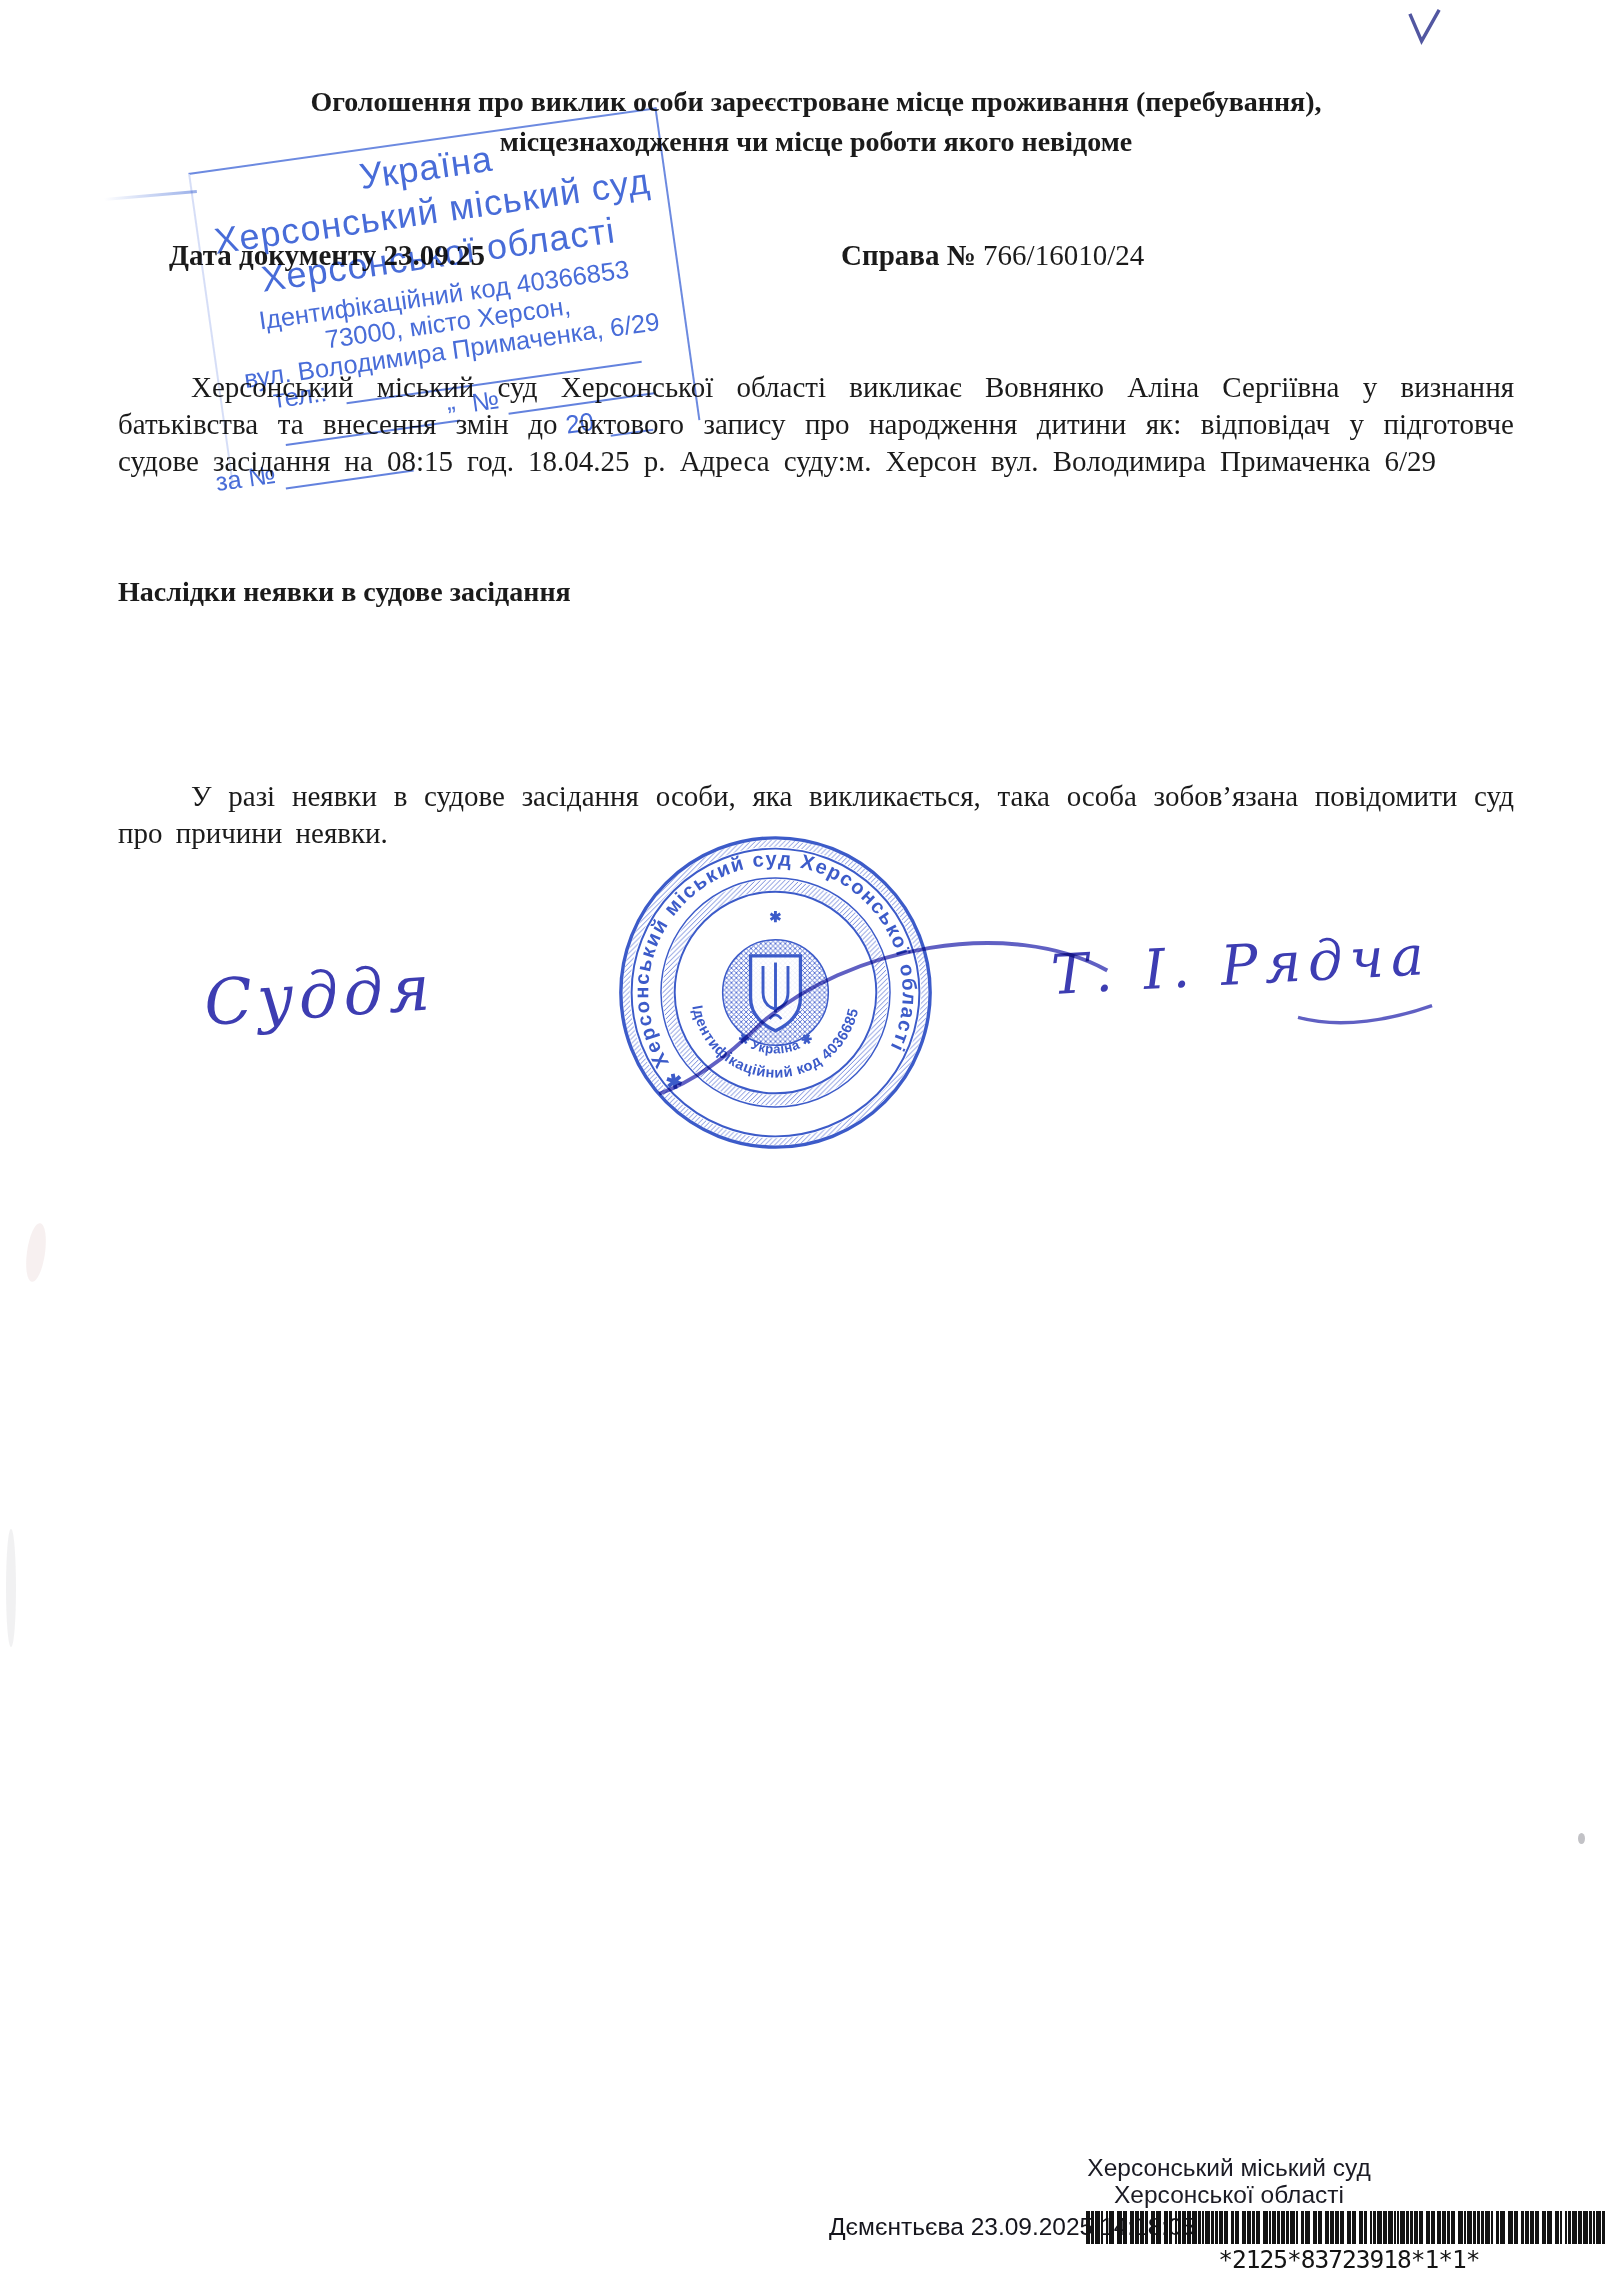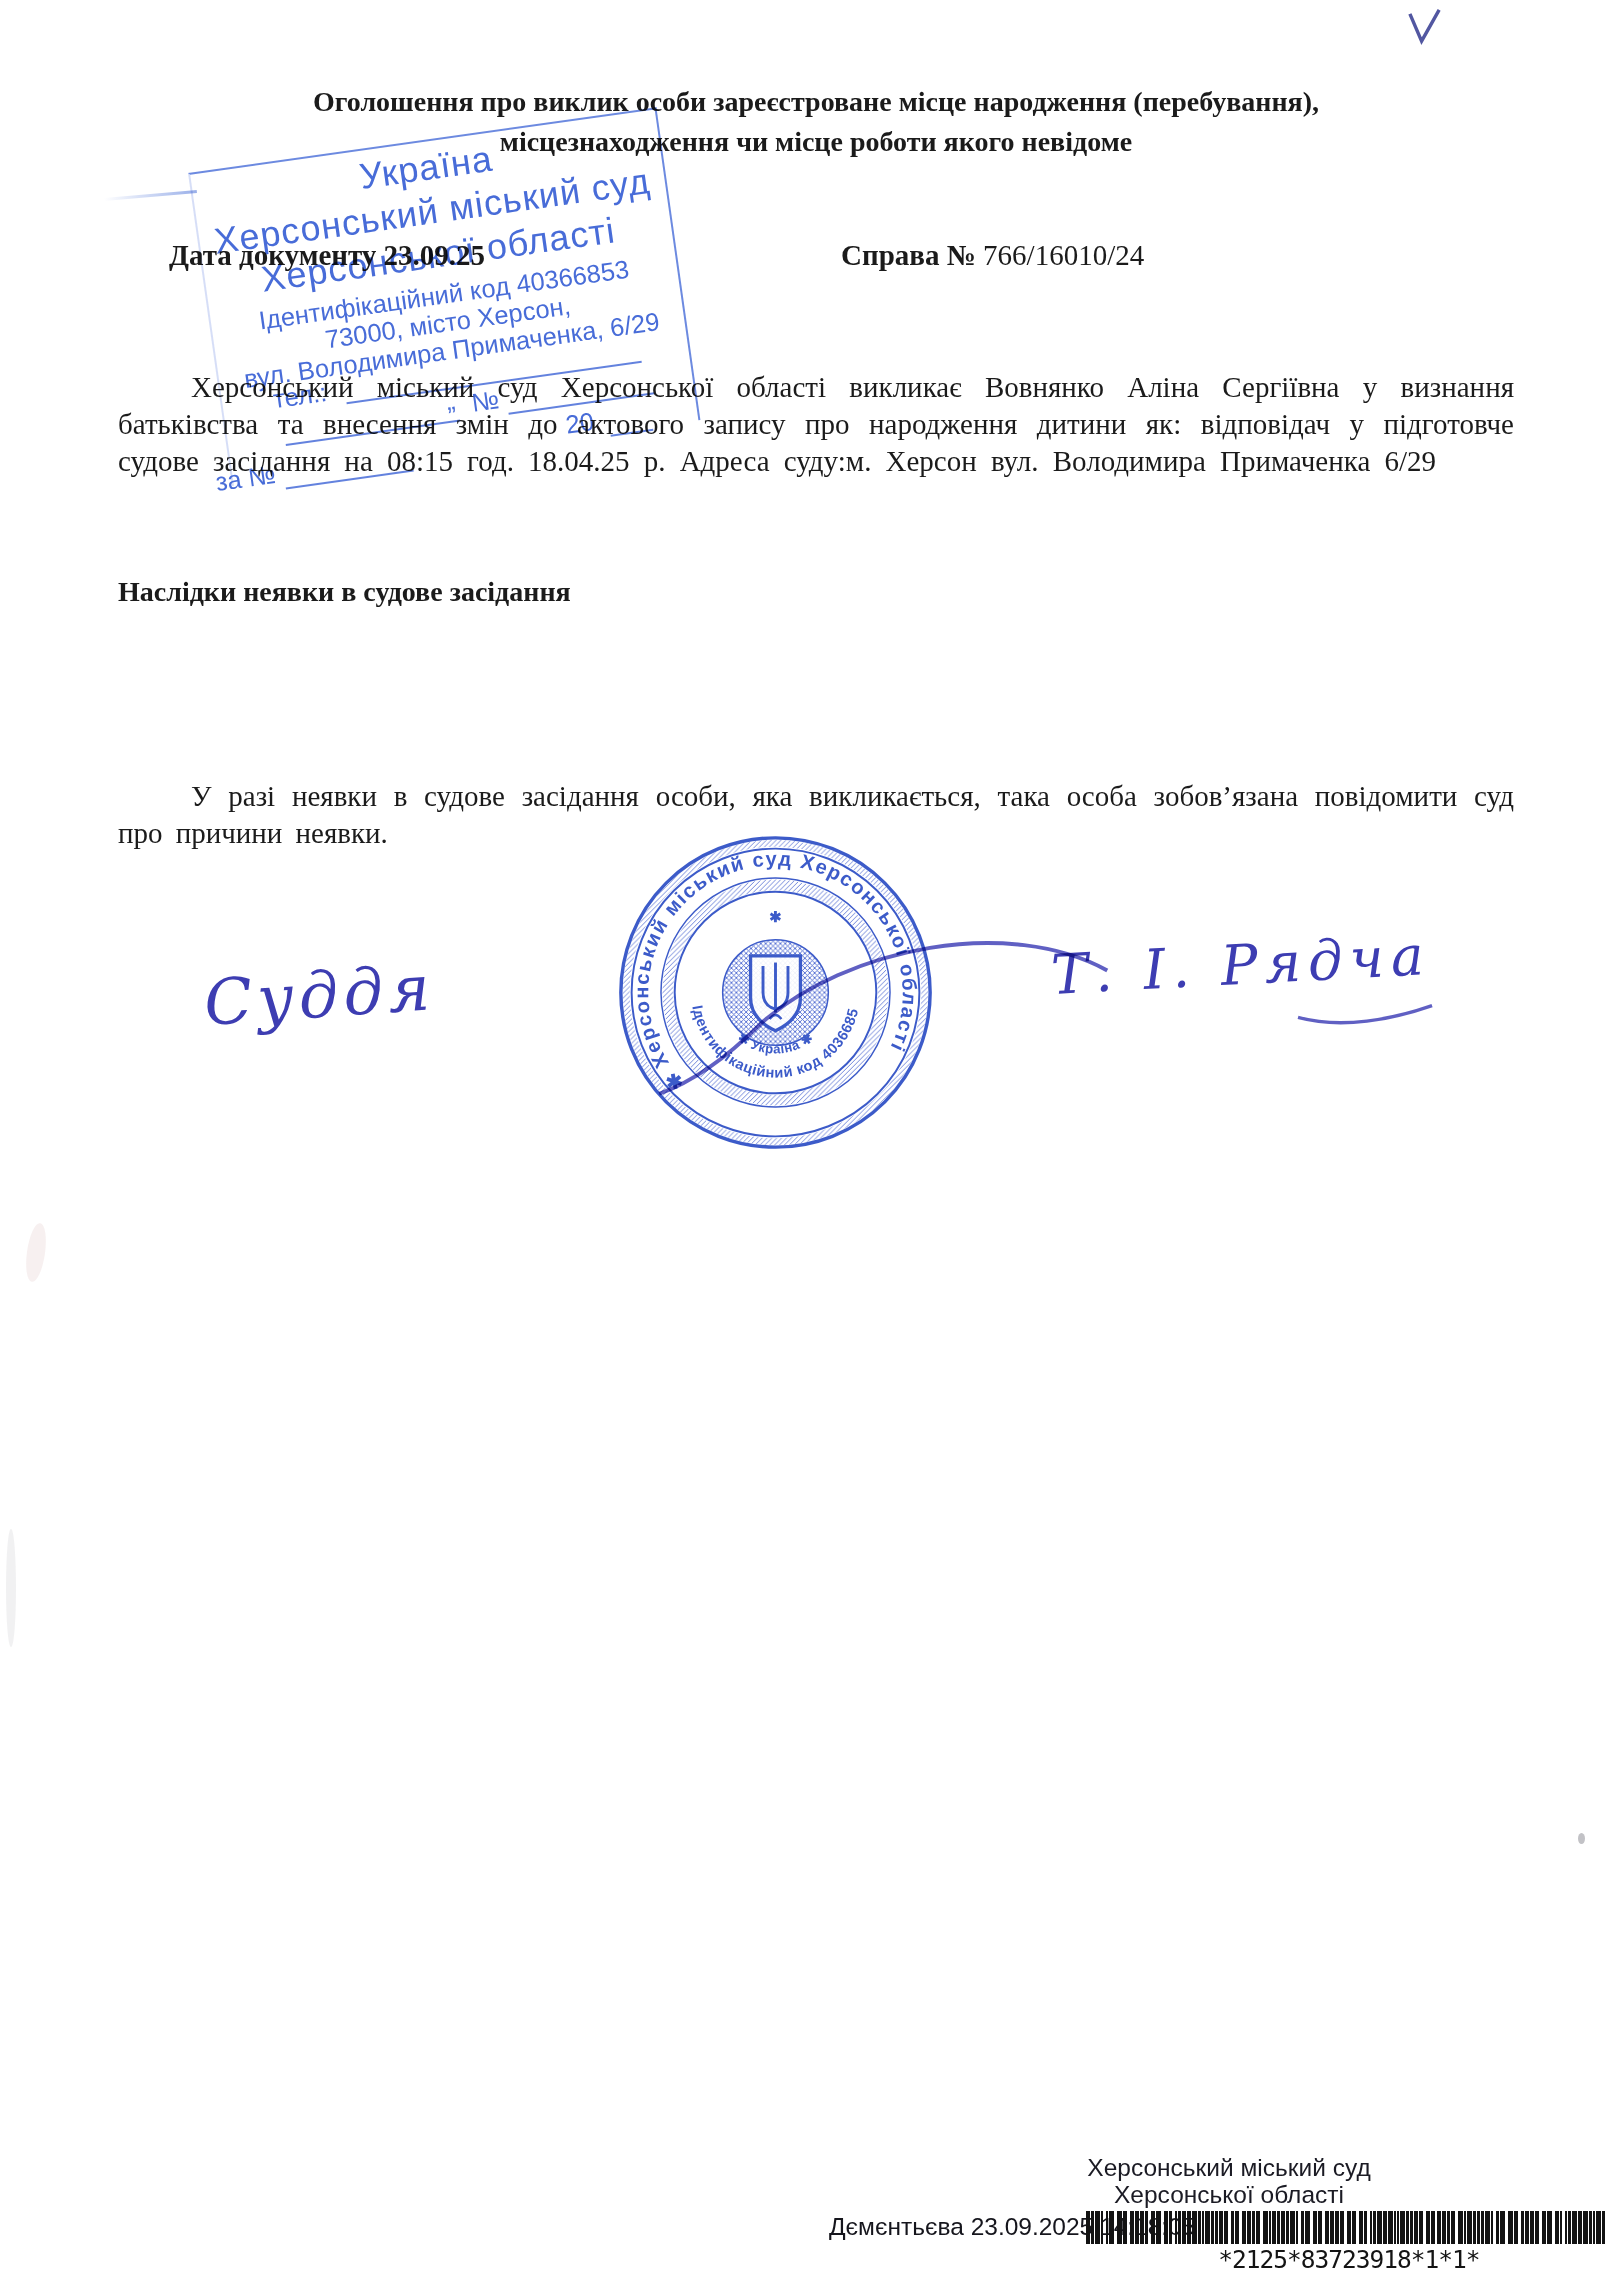--- a/index.html
+++ b/index.html
@@ -62,21 +62,21 @@
 <div class="page">
 
   <div class="speck" style="left:27.4px;top:1223px;width:17.6px;height:59px;background:rgba(205,160,160,.16);transform:rotate(8deg);"></div>
   <div class="speck" style="left:5.9px;top:1529px;width:9.8px;height:118px;background:rgba(120,120,130,.10);"></div>
   <div class="speck" style="left:1578px;top:1833px;width:6.9px;height:10.8px;background:rgba(95,95,105,.38);"></div>
   <svg class="mark-tr" viewBox="0 0 40 44">
     <path d="M4,10 L16,38 L34,6" fill="none" stroke="#343a90" stroke-width="3.5" opacity=".85"></path>
   </svg>
   <div class="streak"></div>
 
-  <div class="blacktext title title1">Оголошення про виклик особи зареєстроване місце народження (перебування),</div>
+  <div class="blacktext title title1">Оголошення про виклик особи зареєстроване місце проживання (перебування),</div>
   <div class="blacktext title title2">місцезнаходження чи місце роботи якого невідоме</div>
 
   <div class="blacktext meta-date">
     <span>Дата документу</span>
     <span>23.09.25</span>
   </div>
   <div class="blacktext meta-case">
     <span class="lbl">Справа №</span>
     <span>766/16010/24</span>
   </div>

